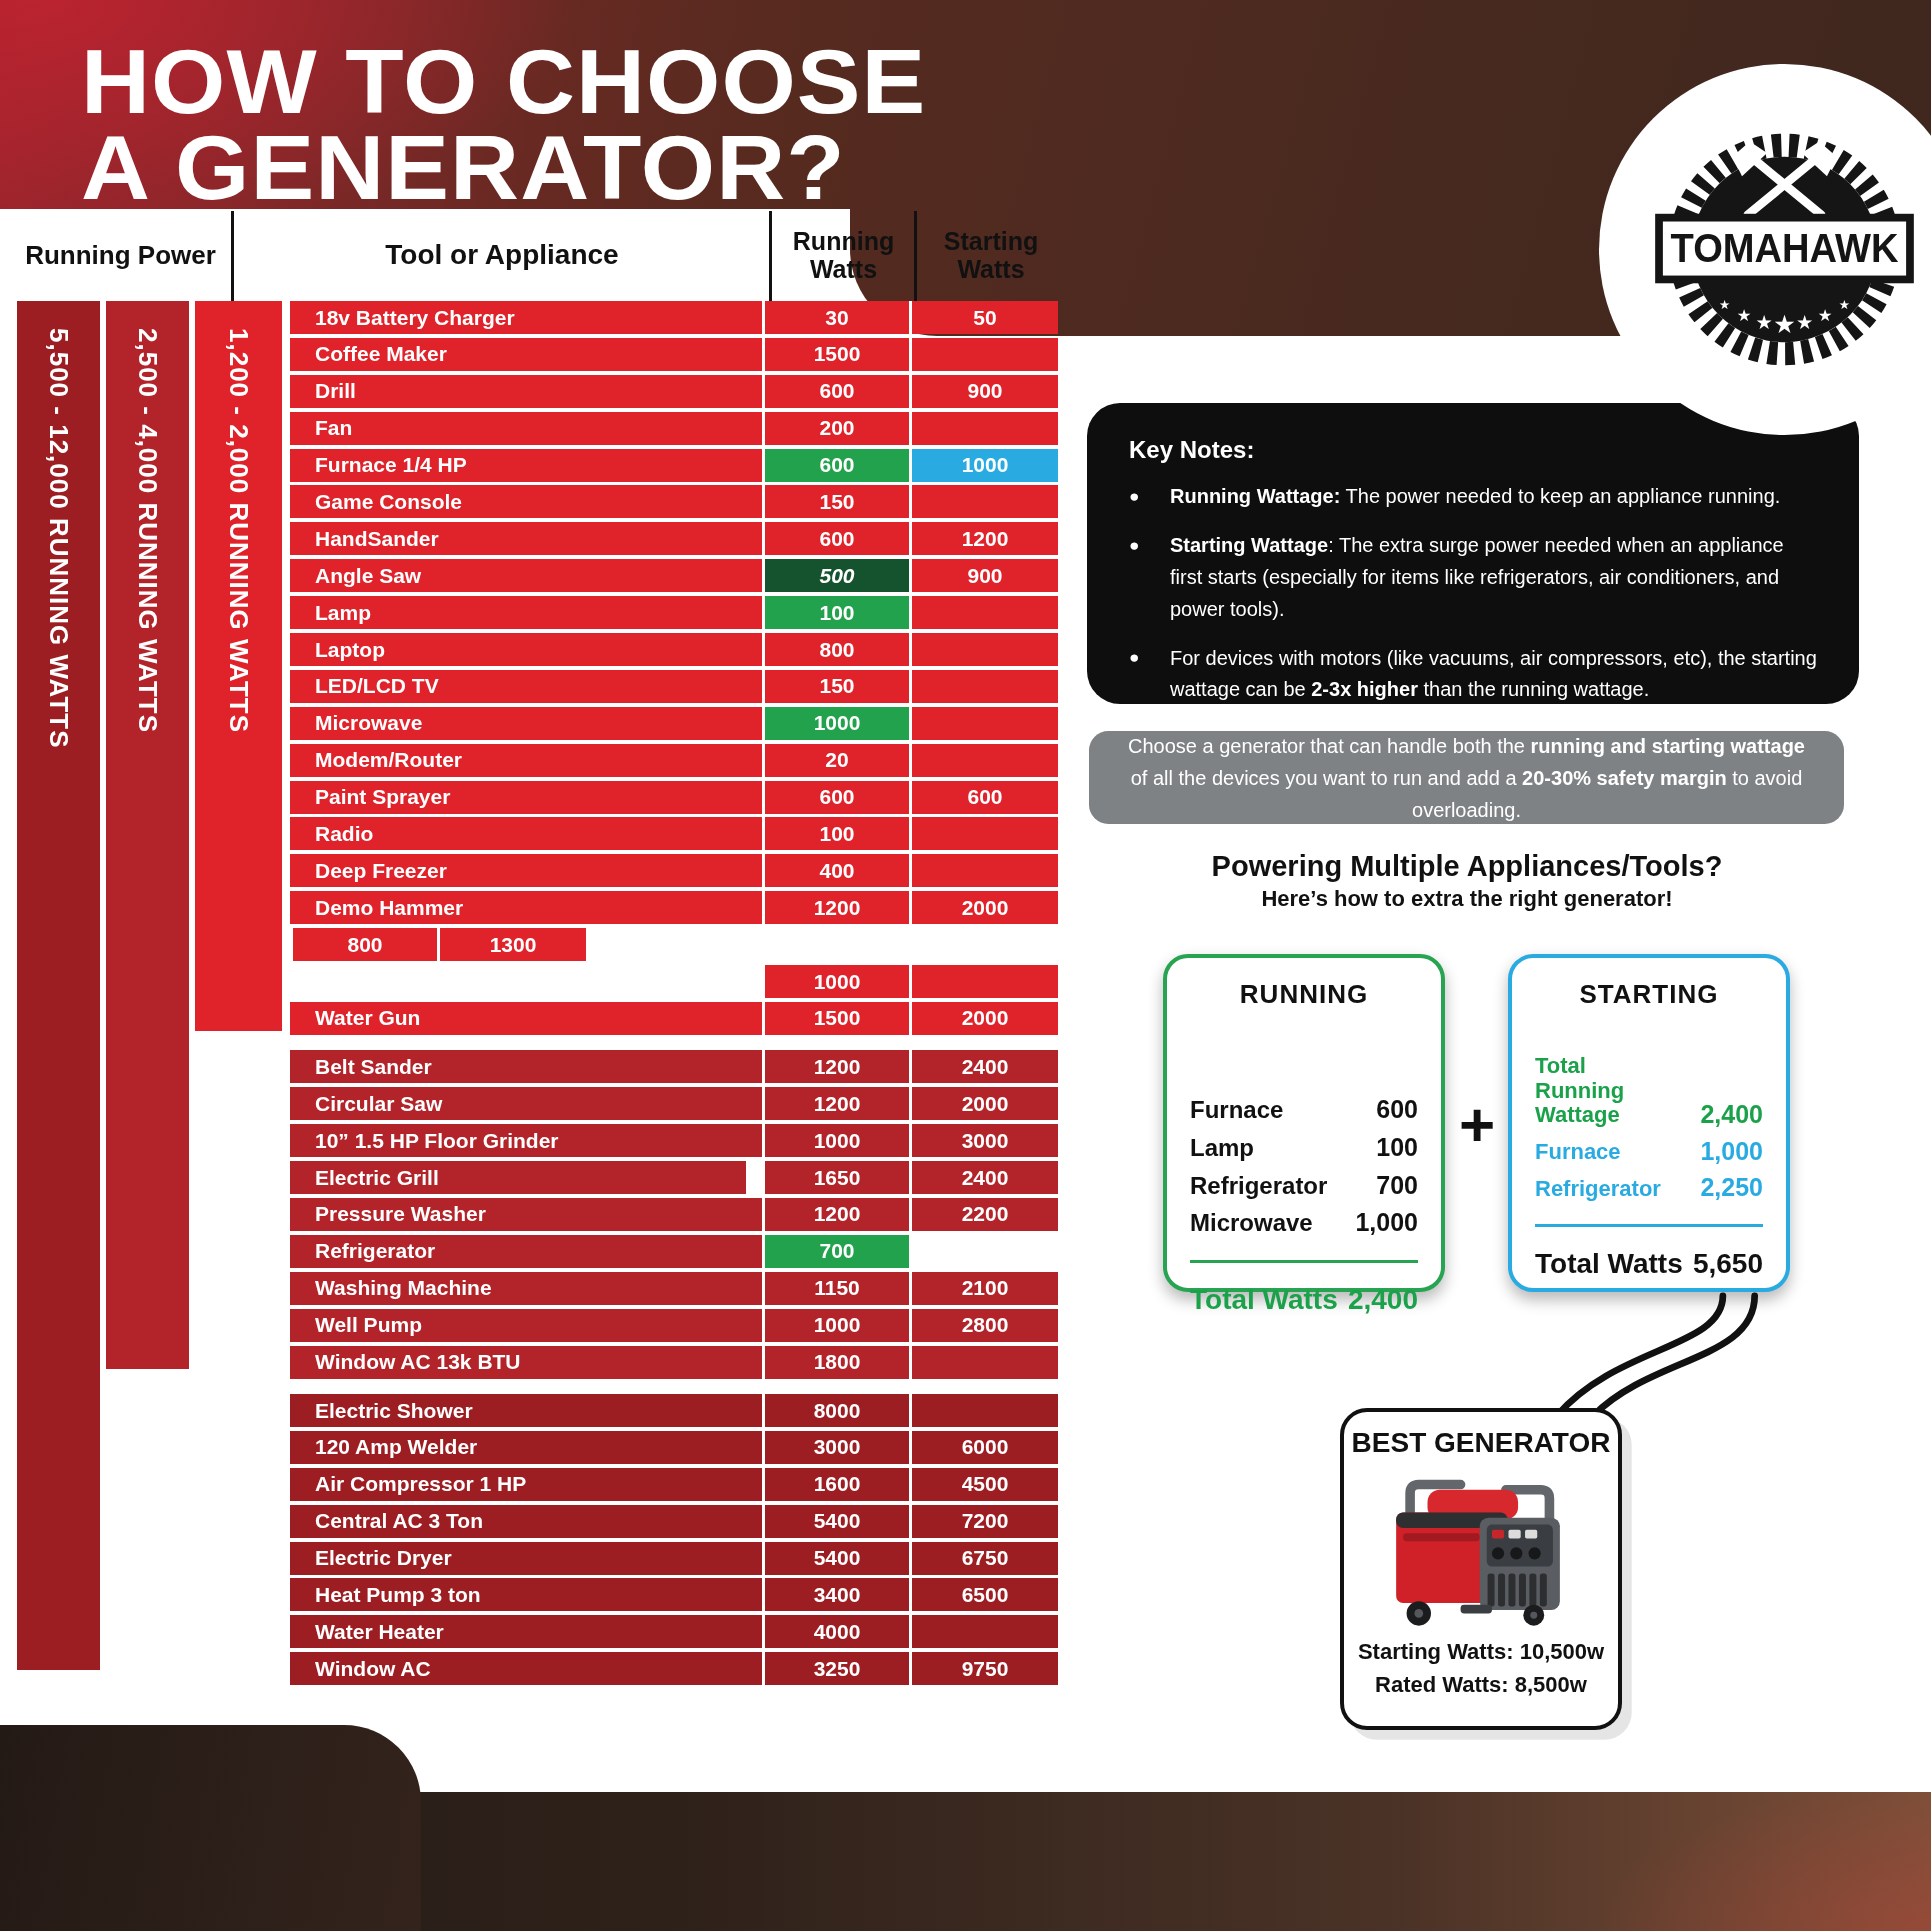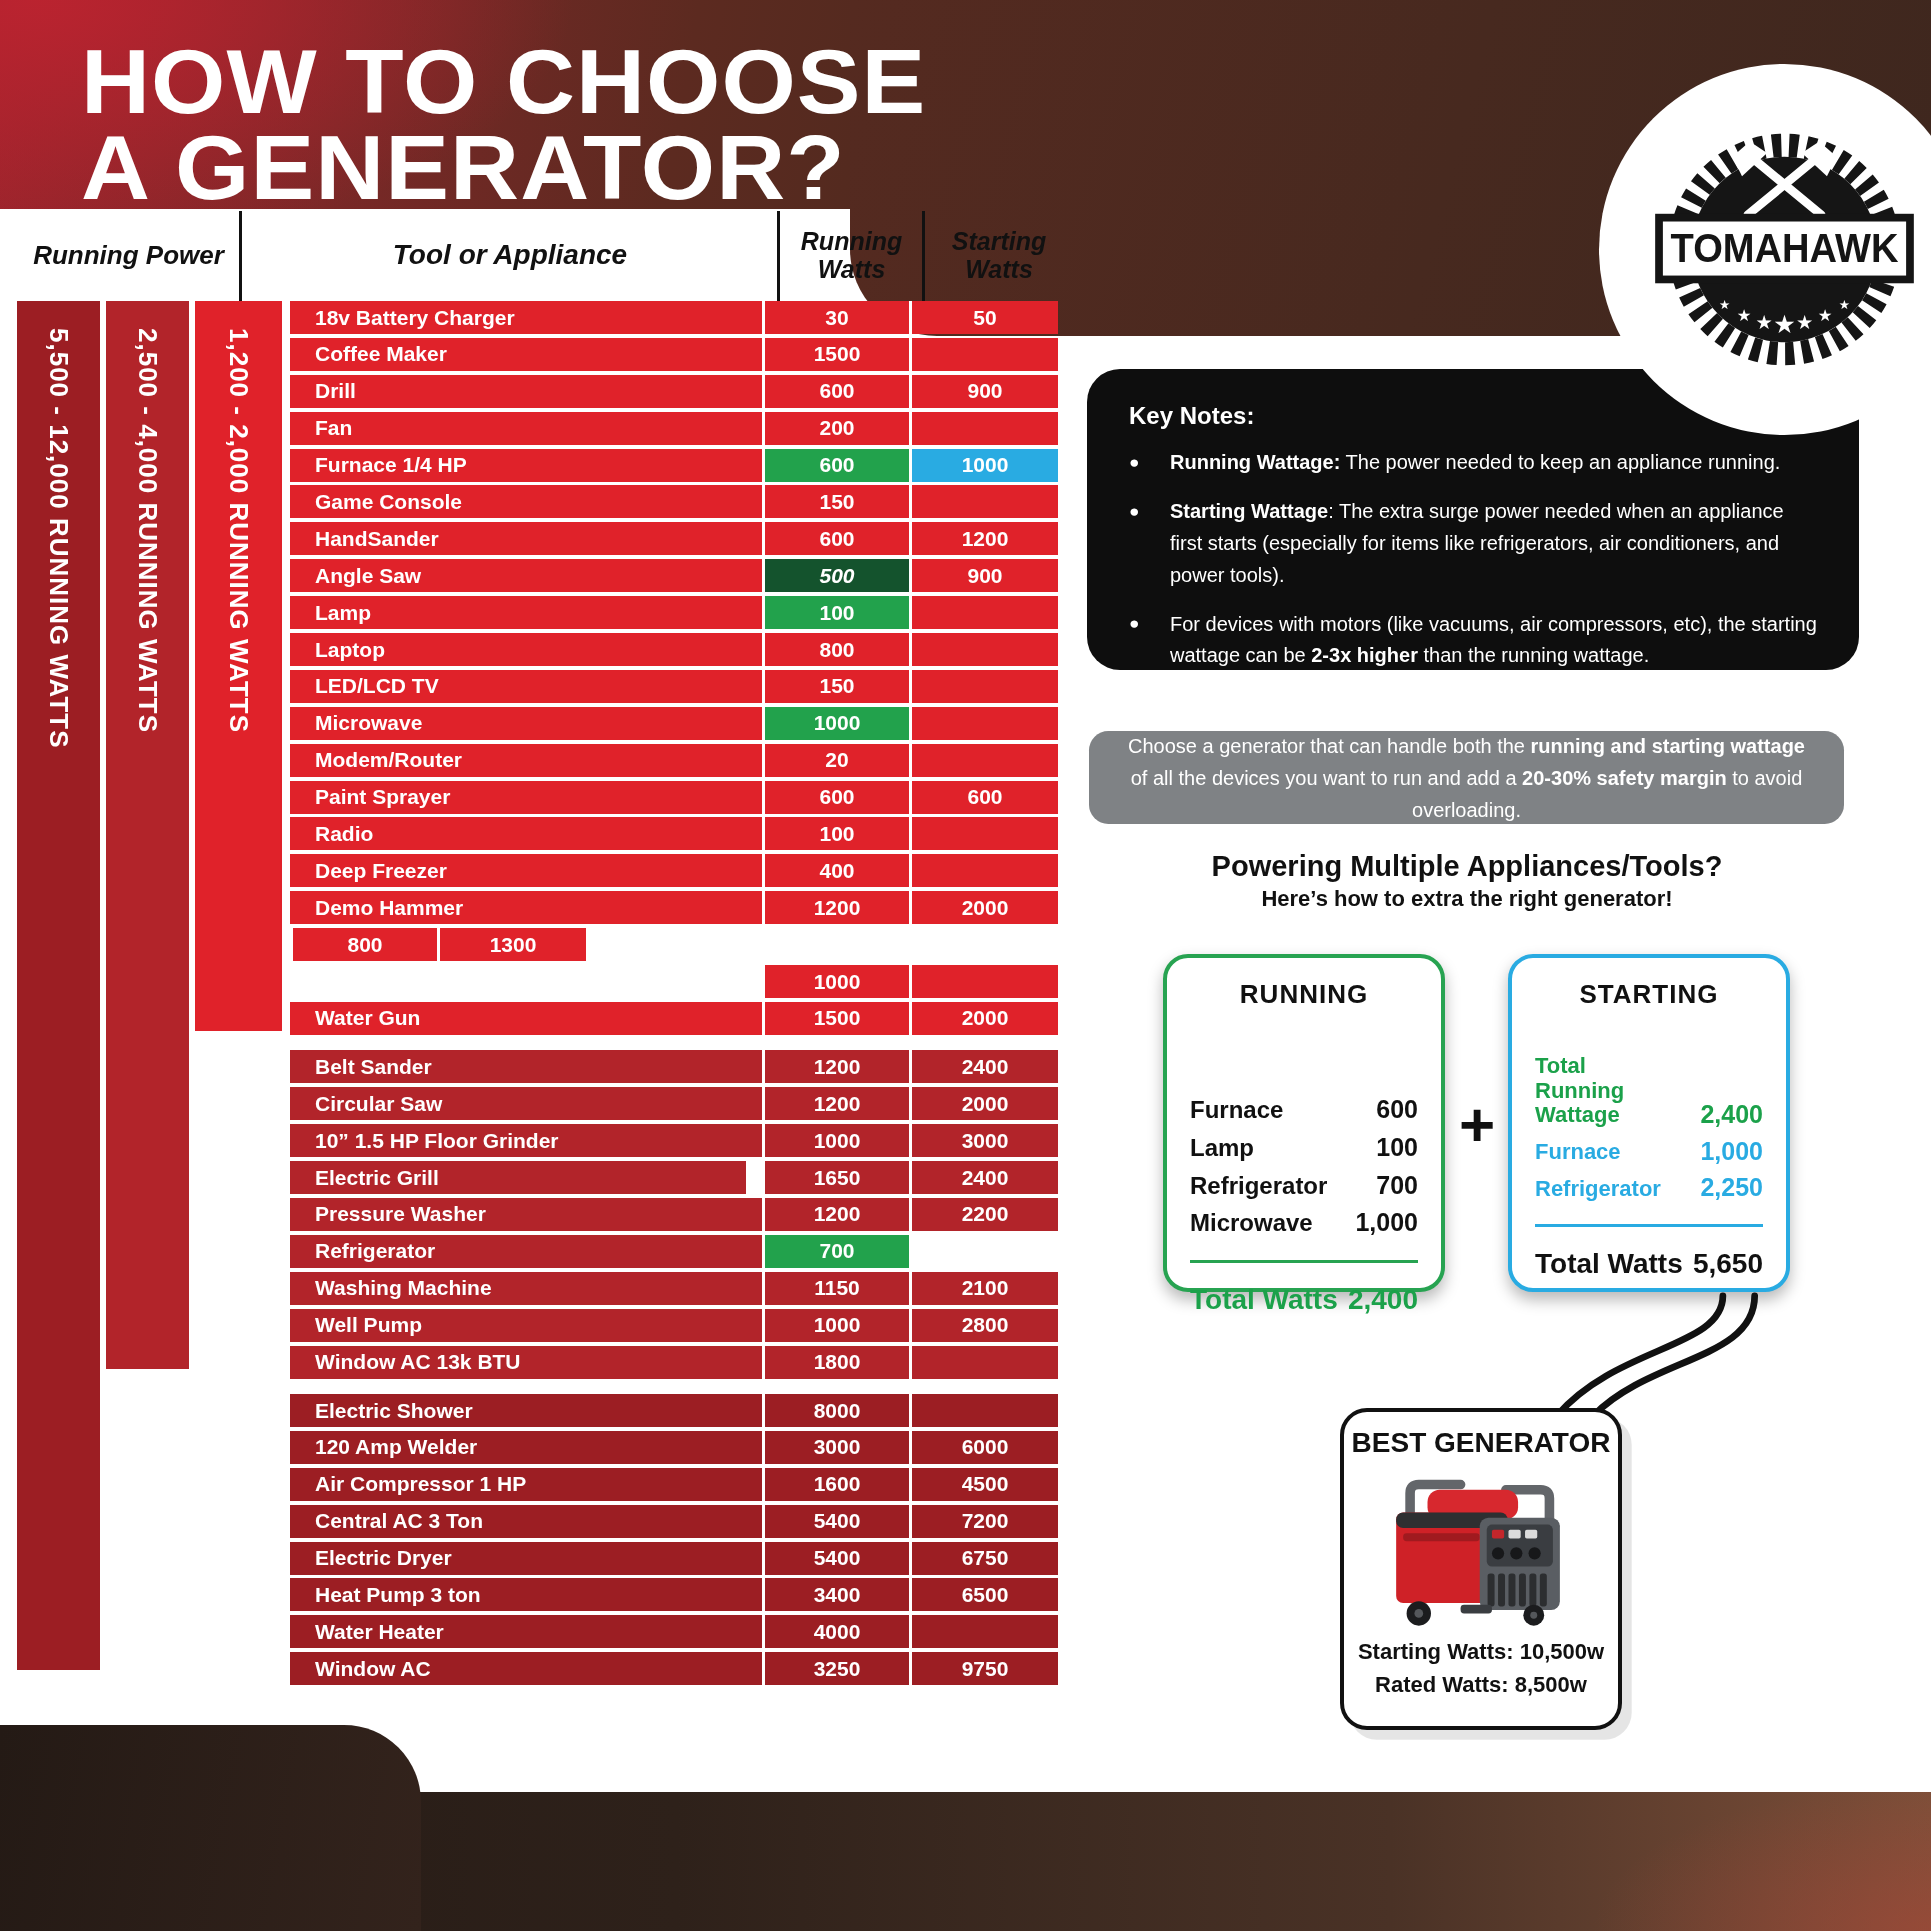--- a/index.html
+++ b/index.html
@@ -21,21 +21,21 @@
 
   
   .title{left:81px;top:39px;z-index:2;color:#fff;font-weight:bold;font-size:91px;line-height:.95;
          letter-spacing:1px;transform:scaleX(1.05);transform-origin:left top;}
 
   
   .logo-bg{left:1599px;top:64px;width:371px;height:371px;border-radius:50%;background:#fff;z-index:3;
            display:flex;align-items:center;justify-content:center;}
 
   
-  .thead{left:16px;top:208px;width:1057px;height:94px;z-index:2;font-style:italic;}
+  .thead{left:8px;top:208px;width:1057px;height:94px;z-index:2;}
   .thead .cell{position:absolute;top:0;height:94px;display:flex;align-items:center;justify-content:center;
                font-weight:bold;color:#111;text-align:center;}
   .hdiv{position:absolute;top:2.9px;height:91px;width:2.9px;background:#111;}
   .h1{left:0;width:225px;font-size:26px;}
   .h2{left:225px;width:538px;font-size:28px;}
   .h3{left:763px;width:145px;font-size:25px;line-height:1.12;white-space:pre-line;}
   .h4{left:908px;width:150px;font-size:25px;line-height:1.12;white-space:pre-line;}
 
   
   .bars{left:17.4px;top:301px;display:flex;gap:5.8px;align-items:flex-start;z-index:2;}
@@ -45,21 +45,21 @@
 
   
   .rows{left:290px;top:301px;width:768px;z-index:2;}
   .row{display:flex;height:33px;margin-bottom:3.9px;color:#fff;font-weight:bold;font-size:21px;}
   .cname{flex:1;display:flex;align-items:center;padding-left:25px;}
   .crun{width:144px;border-left:3.9px solid #fff;display:flex;align-items:center;justify-content:center;}
   .cstart{width:146px;border-left:3.9px solid #fff;display:flex;align-items:center;justify-content:center;}
   .gspacer{height:11.6px;}
 
   
-  .notes{left:1087px;top:369px;width:772px;height:301px;background:#0e0e0e;border-radius:33px;z-index:2;
+  .notes{left:1087px;top:403px;width:772px;height:301px;background:#0e0e0e;border-radius:33px;z-index:2;
          box-sizing:border-box;padding:33px 42px 0 42px;color:#fff;}
   .notes .ktitle{font-weight:bold;font-size:24px;margin-bottom:13.5px;}
   .bullet{display:flex;margin-top:17.4px;font-size:20px;line-height:1.58;}
   .bullet .dot{width:41px;flex:none;font-size:17.4px;padding-top:1.9px;}
   .b{font-weight:bold;}
 
   
   .advice{left:1089px;top:731px;width:755px;height:93px;background:#7f8285;border-radius:19.3px;z-index:2;
           box-sizing:border-box;color:#fff;font-size:20px;line-height:1.6;text-align:center;
           display:flex;align-items:center;justify-content:center;padding:7.7px 29px;}

